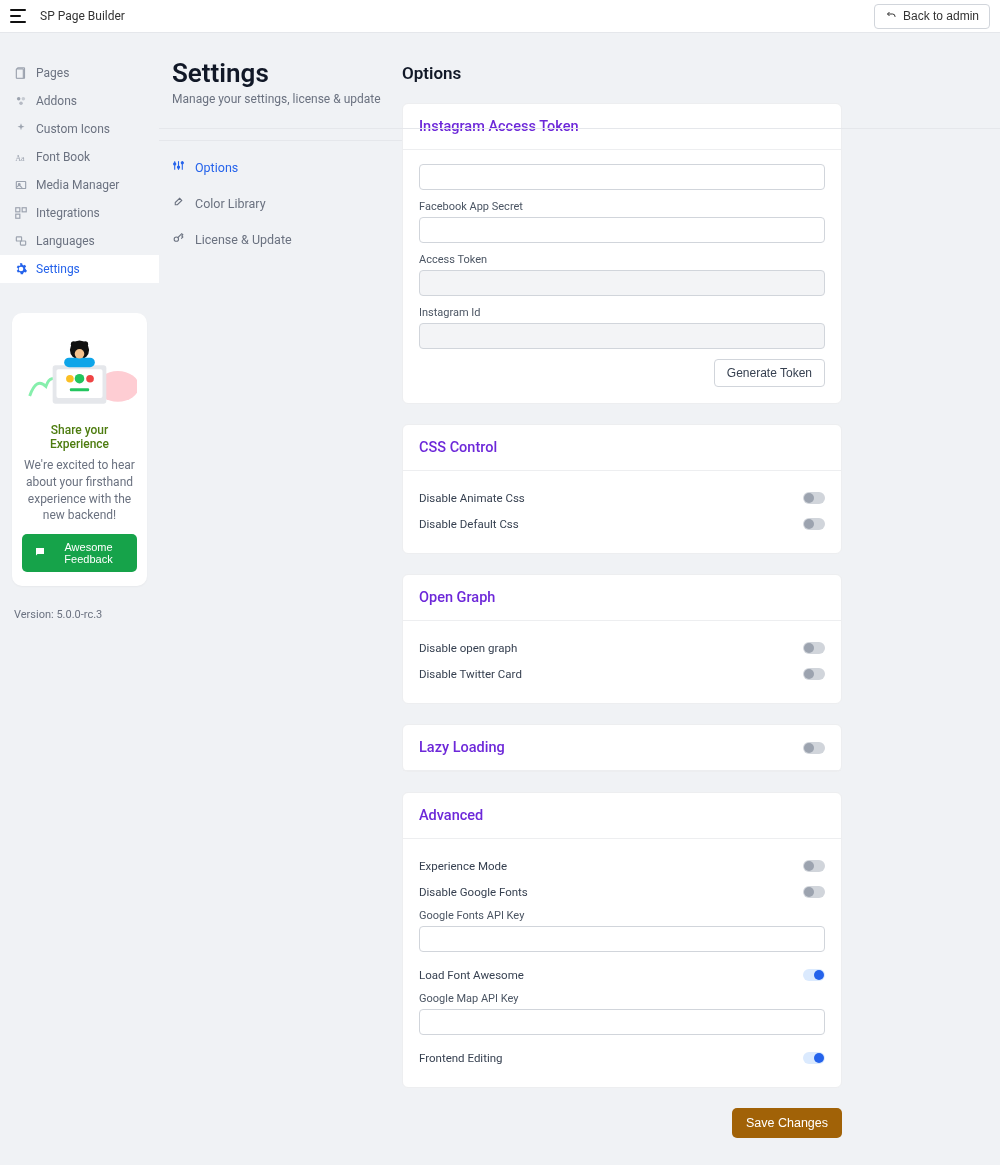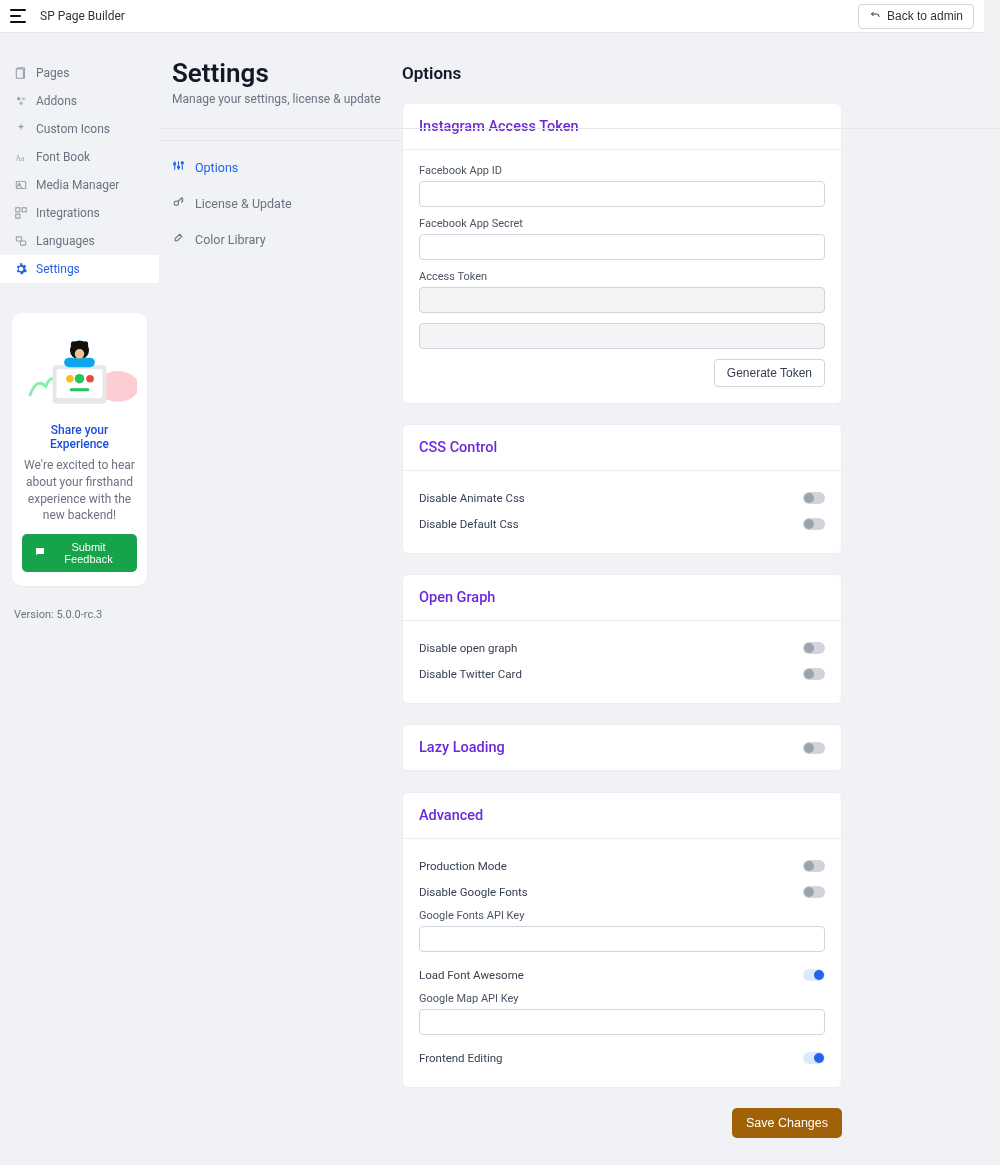--- a/index.html
+++ b/index.html
@@ -1,39 +1,39 @@
 <!DOCTYPE html>
 <html><head>
 <meta charset="utf-8">
 <style>
 * { box-sizing: border-box; margin: 0; padding: 0; }
 body { font-family: -apple-system, BlinkMacSystemFont, "Segoe UI", Roboto, sans-serif; background: #f0f2f5; color: #333; font-size: 13px; }
 
-.topbar { background: #fff; border-bottom: 1px solid #e5e7eb; height: 33px; display: flex; align-items: center; justify-content: space-between; padding: 0 10px 0 8px; position: fixed; top:0; left:0; right:16px; z-index:10; }
+.topbar { background: #fff; border-bottom: 1px solid #e5e7eb; height: 33px; display: flex; align-items: center; justify-content: space-between; padding: 0 10px 0 8px; position: fixed; top:0; left:0; right:0; z-index:10; }
 .topbar-left { display:flex; align-items:center; gap:12px; }
 .hamburger { width:20px; height:20px; display:flex; flex-direction:column; justify-content:center; gap:4px; cursor:pointer; padding:2px; }
 .hamburger span { display:block; height:2px; background:#111; border-radius:1px; }
 .hamburger span:nth-child(2){ width:70%; }
 .app-title { font-size:12px; color:#333; }
 .back-admin { border:1px solid #d1d5db; background:#fff; border-radius:4px; padding:4px 10px; font-size:12px; color:#333; display:flex; align-items:center; gap:6px; cursor:pointer; }
 .back-admin svg { width:12px; height:12px; }
 
 .shell { display:flex; padding-top:33px; min-height:100vh; }
 
 .sidebar { width:159px; background:#f0f2f5; border-right:0; display:flex; flex-direction:column; }
 .nav { padding-top:26px; }
 .nav-item { display:flex; align-items:center; gap:8px; padding:7px 14px; color:#6b7280; font-size:12px; cursor:pointer; }
 .nav-item.active { background:#fff; color:#2563eb; }
 .nav-item .nico { width:14px; height:14px; display:flex; align-items:center; justify-content:center; color:#9ca3af; }
 .nav-item.active .nico { color:#2563eb; }
 .nav-item .nico svg { width:14px; height:14px; }
 
 .feedback-card { margin:30px 12px 10px; background:#fff; border-radius:10px; padding:14px 10px 14px; text-align:center; box-shadow:0 1px 2px rgba(0,0,0,0.04); }
 .fb-illus { width:100%; height:90px; position:relative; margin-bottom:6px; }
-.fb-title { font-size:12px; color:#1d4ed8; font-weight:500; margin-bottom:6px; }
+.fb-title { font-size:12px; color:#4d7c0f; font-weight:500; margin-bottom:6px; }
 .fb-desc { font-size:12px; color:#6b7280; line-height:1.4; margin-bottom:10px; }
 .fb-btn { display:inline-flex; align-items:center; gap:6px; background:#16a34a; color:#fff; border:none; border-radius:5px; padding:7px 12px; font-size:11px; cursor:pointer; font-weight:500; }
 .fb-btn svg { width:12px; height:12px; }
 
 .version { font-size:11px; color:#6b7280; padding:12px 14px; }
 
 .main { flex:1; display:flex; }
 .sub-col { width:243px; padding:25px 0 0 0; }
 .page-hdr { padding:0 0 0 13px; margin-bottom:34px; }
 .page-title { font-size:26px; font-weight:600; color:#111827; margin-bottom:4px; }
@@ -189,21 +189,21 @@
           <rect x="44" y="30" width="32" height="10" rx="5" fill="#0ea5e9"></rect>
           <circle cx="60" cy="26" r="5" fill="#f4c28e"></circle>
         </svg>
       </div>
       <div class="fb-title">Share your Experience</div>
       <div class="fb-desc">We're excited to hear about your firsthand experience with the new backend!</div>
       <button class="fb-btn">
         <span><svg viewBox="0 0 24 24" fill="currentColor">
               <path d="M4 4h16v12H7l-3 3V4z"></path>
             </svg></span>
-        <span>Submit Feedback</span>
+        <span>Awesome Feedback</span>
       </button>
     </div>
 
     <div class="version">Version: 5.0.0-rc.3</div>
   </aside>
 
   <main class="main">
     <div class="sub-col">
       <div class="page-hdr">
         <div class="page-title">Settings</div>
@@ -216,55 +216,55 @@
                 <line x1="12" y1="4" x2="12" y2="20"></line>
                 <line x1="19" y1="4" x2="19" y2="20"></line>
                 <circle cx="5" cy="9" r="2" fill="currentColor"></circle>
                 <circle cx="12" cy="15" r="2" fill="currentColor"></circle>
                 <circle cx="19" cy="7" r="2" fill="currentColor"></circle>
               </svg></span>
           <span>Options</span>
         </div>
         <div class="tab">
           <span><svg viewBox="0 0 24 24" fill="none" stroke="currentColor" stroke-width="2">
+                <path d="M14 6l4 4-8 8H6v-4z"></path>
+              </svg></span>
+          <span>Color Library</span>
+        </div>
+        <div class="tab">
+          <span><svg viewBox="0 0 24 24" fill="none" stroke="currentColor" stroke-width="2">
                 <circle cx="8" cy="15" r="4"></circle>
                 <path d="M11 12l7-7 2 2-2 2 2 2-3 3"></path>
               </svg></span>
           <span>License &amp; Update</span>
         </div>
-        <div class="tab">
-          <span><svg viewBox="0 0 24 24" fill="none" stroke="currentColor" stroke-width="2">
-                <path d="M14 6l4 4-8 8H6v-4z"></path>
-              </svg></span>
-          <span>Color Library</span>
-        </div>
       </div>
     </div>
 
     <div class="content">
       <div class="section-title">Options</div>
 
       <div class="card">
         <div class="card-hdr">
             <div class="card-title">Instagram Access Token</div>
           </div>
         <div class="card-body">
           <div class="field">
-            <label class="flabel">Facebook App ID</label>
             <input class="finput" value="" style="">
           </div>
           <div class="field">
             <label class="flabel">Facebook App Secret</label>
             <input class="finput" value="" style="">
           </div>
           <div class="field">
             <label class="flabel">Access Token</label>
             <input class="finput ro" readonly="" value="" style="">
           </div>
           <div class="field">
+            <label class="flabel">Instagram Id</label>
             <input class="finput ro" readonly="" value="" style="">
           </div>
           <div class="gen-row">
             <button class="gen-btn">Generate Token</button>
           </div>
         </div>
       </div>
 
       <div class="card">
         <div class="card-hdr">
@@ -304,21 +304,21 @@
           <div class="toggle"></div>
         </div>
       </div>
 
       <div class="card">
         <div class="card-hdr">
             <div class="card-title">Advanced</div>
           </div>
         <div class="card-body">
           <div class="toggle-row">
-            <span class="tlabel">Production Mode</span>
+            <span class="tlabel">Experience Mode</span>
             <div class="toggle"></div>
           </div>
           <div class="toggle-row">
             <span class="tlabel">Disable Google Fonts</span>
             <div class="toggle"></div>
           </div>
           <div class="field" style="margin-top:4px;">
             <label class="flabel">Google Fonts API Key</label>
             <input class="finput" value="" style="">
           </div>

